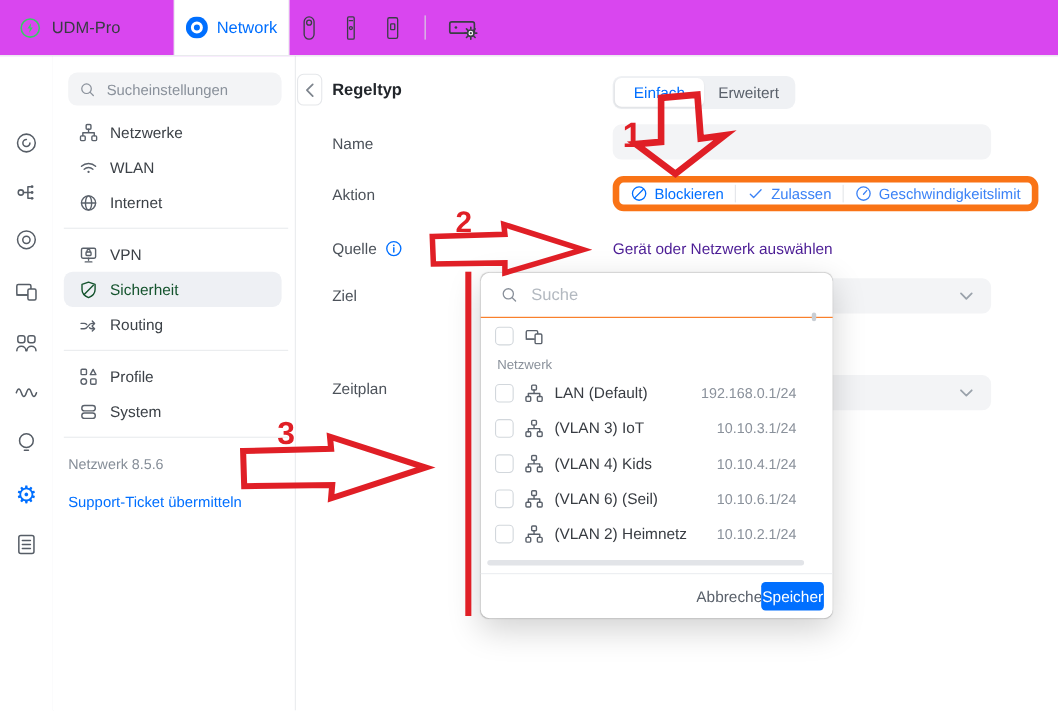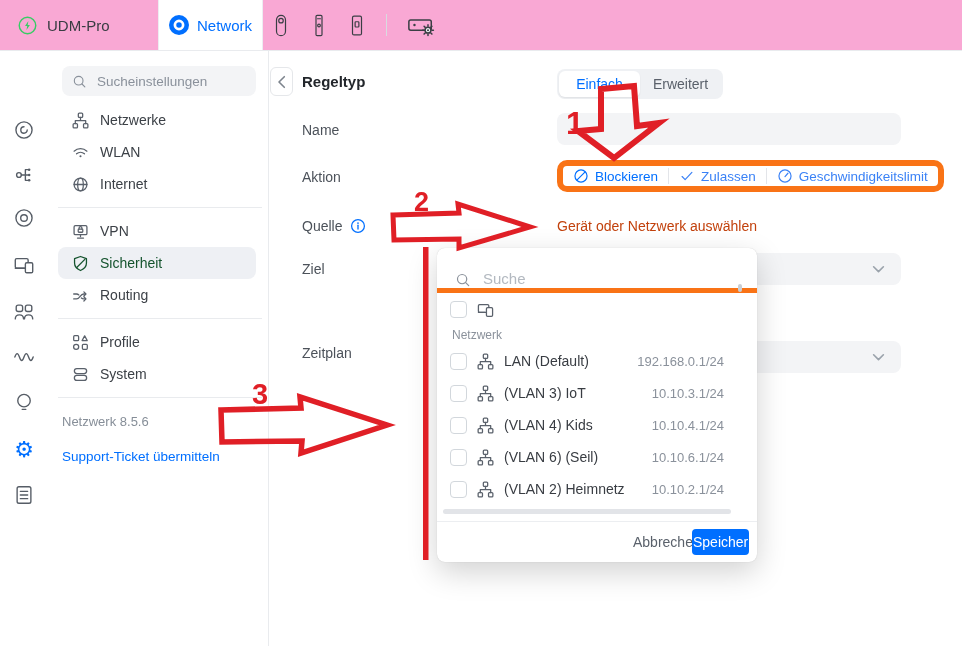--- a/index.html
+++ b/index.html
@@ -1,20 +1,20 @@
 <!DOCTYPE html>
 <html lang="de"><head>
 <meta charset="utf-8">
 <style>
   html,body{margin:0;padding:0}
   body{width:962px;height:646px;position:relative;overflow:hidden;background:#fff;
        font-family:"Liberation Sans",sans-serif;color:#383c42;-webkit-font-smoothing:antialiased}
 
   
-  .topbar{position:absolute;left:0;top:0;width:962px;height:50px;background:#f9a8d4;border-bottom:1px solid #e9ebee;z-index:5}
+  .topbar{position:absolute;left:0;top:0;width:962px;height:50px;background:#d946ef;border-bottom:1px solid #e9ebee;z-index:5}
   .console{position:absolute;left:18px;top:0;height:50px;display:flex;align-items:center;gap:10px;font-size:15px;color:#383c42}
   .app-tab{position:absolute;left:158px;top:0;width:105px;height:50px;background:#fff;display:flex;align-items:center;justify-content:center;gap:8px;
            color:#006fff;font-size:15px;border-left:1px solid #ededf1;border-right:1px solid #ededf1;box-sizing:border-box}
   .device-icons{position:absolute;left:272px;top:0;height:50px;display:flex;align-items:center;gap:20px;color:#3a3e44}
   .dev-sep{width:1px;height:22px;background:#d9dbe0}
 
   
   .rail{position:absolute;left:0;top:50px;width:48px;height:596px;background:#fff;border-right:1px solid #e9ebee;z-index:4}
   .rail-icon{position:absolute;left:0;width:48px;height:26px;display:flex;align-items:center;justify-content:center;color:#565d66}
   .rail-icon.active{color:#006fff}
@@ -50,29 +50,29 @@
 
   .text-input{position:absolute;left:557px;top:113px;width:344px;height:32px;background:#f3f4f6;border-radius:8px;box-sizing:border-box;padding:0 12px}
   .text-input input{width:100%;height:100%;border:none;outline:none;background:transparent;font:14px "Liberation Sans",sans-serif;color:#383c42}
 
   .action-group{position:absolute;left:557px;top:160px;height:32px;border:6px solid #f97316;border-radius:10px;background:#fff;
                 display:flex;align-items:center;box-sizing:border-box}
   .action-btn{display:flex;align-items:center;gap:6px;font-size:13.5px;color:#3b82f6;padding:0 10px;height:100%;white-space:nowrap;cursor:pointer}
   .action-btn.active{color:#006fff}
   .action-sep{width:1px;height:16px;background:#e3e5e9}
 
-  .source-link{position:absolute;left:557px;top:218px;font-size:14px;color:#c2410c;cursor:pointer}
+  .source-link{position:absolute;left:557px;top:218px;font-size:14px;color:#4c1d95;cursor:pointer}
   .select{position:absolute;left:557px;width:344px;height:32px;background:#f3f4f6;border-radius:8px;cursor:pointer}
   .sel-target{top:253px}.sel-schedule{top:341px}
   .select .chev{position:absolute;right:16px;top:12px}
 
   
   .picker{position:absolute;left:437px;top:248px;width:320px;height:314px;background:#fff;border-radius:8px;z-index:20;
           box-shadow:0 0 1px rgba(0,0,0,.2),0 10px 30px rgba(0,0,0,.18);box-sizing:border-box}
-  .picker-search{height:40px;border-bottom:5px solid #f97316;display:flex;align-items:flex-end;gap:10px;padding:0 18px;color:#b3b9c0}
+  .picker-search{height:40px;border-bottom:1px solid #f97316;display:flex;align-items:center;gap:10px;padding:0 18px;color:#b3b9c0}
   .picker-search input{flex:1;min-width:0;border:none;outline:none;background:transparent;font:15px "Liberation Sans",sans-serif;color:#383c42}
   .picker-search input::placeholder{color:#b3b9c0}
   .vscroll-dot{position:absolute;right:15px;top:36px;width:4px;height:8px;border-radius:2px;background:#c9ced4}
   .prow{display:flex;align-items:center;height:32px;padding:0 33px 0 13px;gap:10px;cursor:pointer}
   .prow.all{height:28px;margin-top:2px}
   .checkbox{width:17px;height:17px;border:1px solid #d2d7dc;border-radius:4px;background:#fff;box-sizing:border-box;flex:none;cursor:pointer}
   .prow .picn{display:flex;color:#5a616b;flex:none}
   .prow .pname{flex:1;font-size:14px;color:#383c42;white-space:nowrap;overflow:hidden}
   .prow .pip{font-size:13px;color:#8a919b;white-space:nowrap}
   .psection{margin:5px 0 3px 15px;font-size:12px;color:#8a919b}

